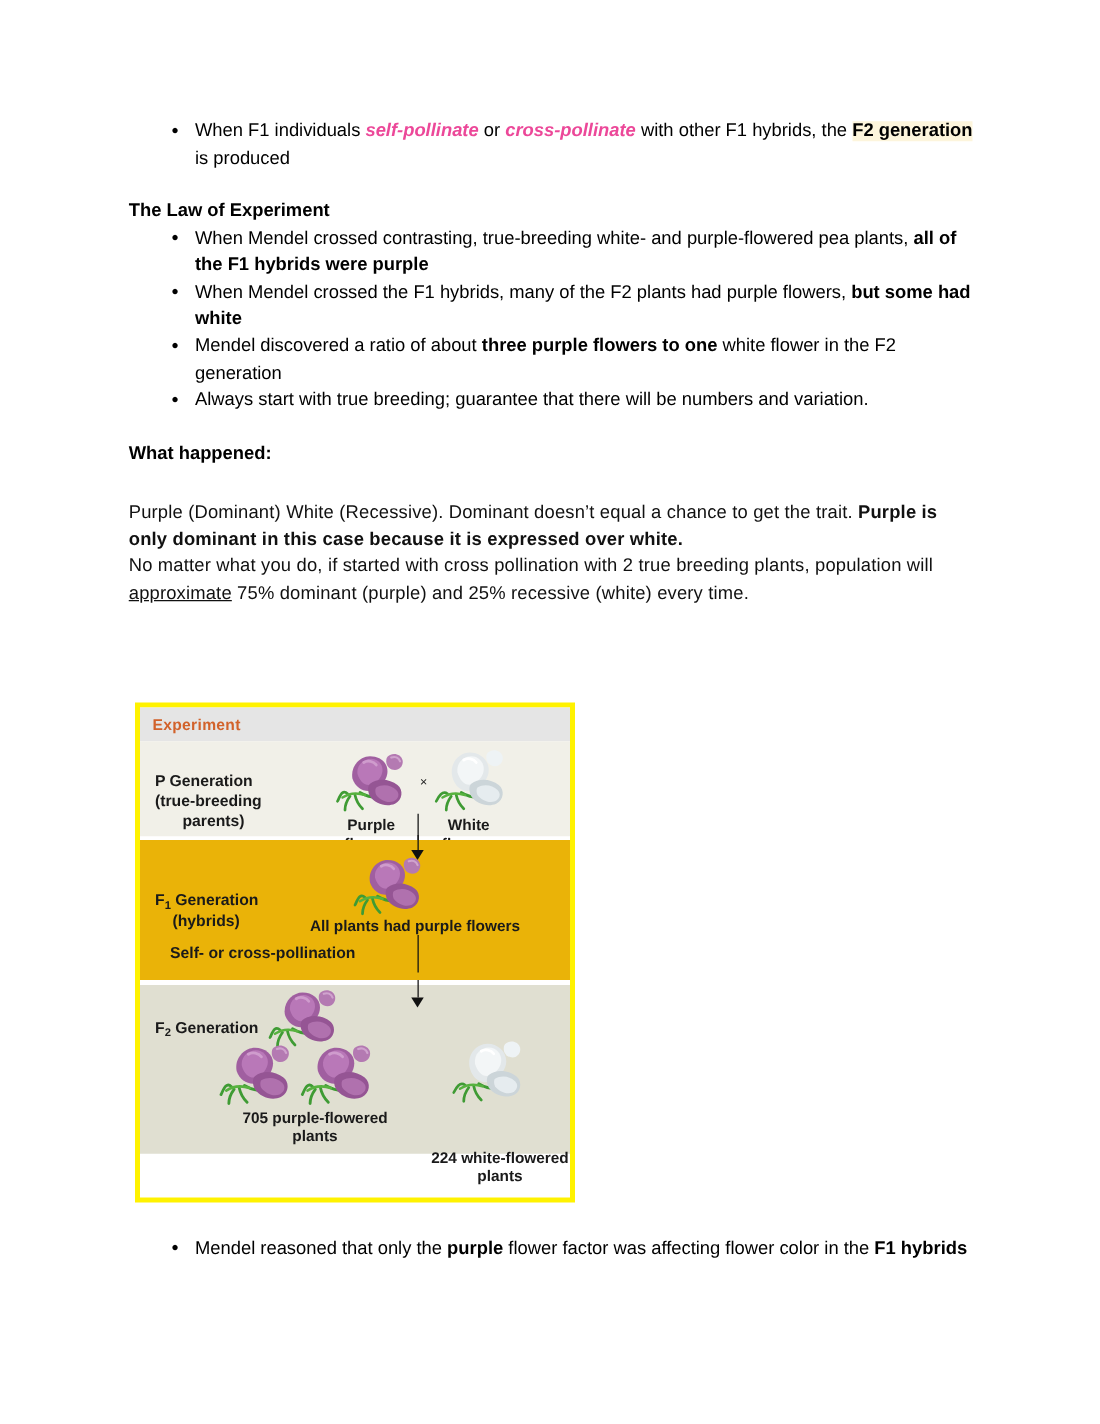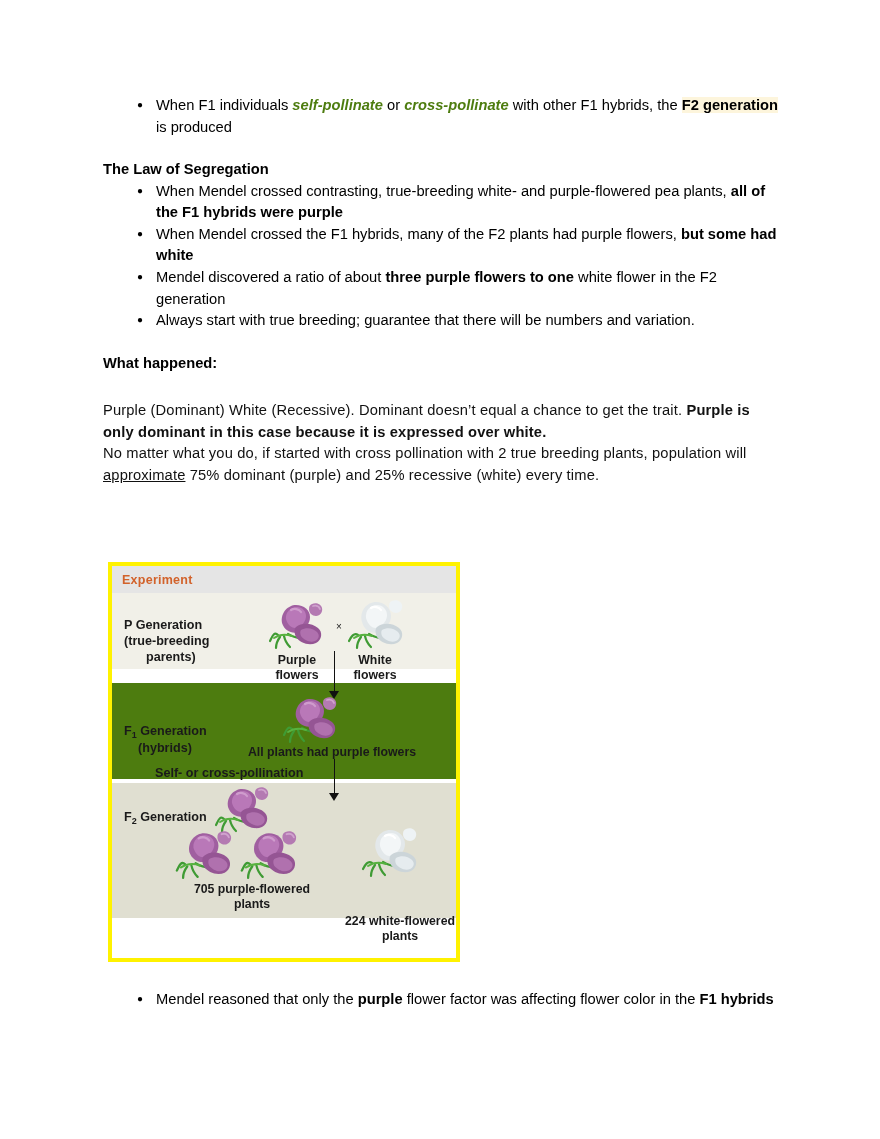--- a/index.html
+++ b/index.html
@@ -88,21 +88,21 @@
     line-height: 23px;
     color: #000;
   }
 
   b, .b { font-weight: bold; }
   .hl {
     background: #fdf5dc;
     font-weight: bold;
   }
   .gold-ital {
-    color: #4d7c0f;
+    color: #ec4899;
     font-style: italic;
     font-weight: bold;
   }
   .uline { text-decoration: underline; }
 
   
   .figure {
     position: absolute;
     left: 108px;
     top: 562px;
@@ -122,23 +122,23 @@
   }
   .panel {
     position: relative;
     box-sizing: border-box;
   }
   .panel-p {
     background: #f1f0e8;
     height: 76px;
   }
   .panel-f1 {
-    background: #4d7c0f;
-    height: 96px;
-    margin-top: 14px;
+    background: #eab308;
+    height: 112px;
+    margin-top: 3px;
   }
   .panel-f2 {
     background: #e0dfd1;
     height: 135px;
     margin-top: 4px;
   }
 
   .gen-label {
     position: absolute;
     font-size: 12.6px;
@@ -199,21 +199,21 @@
     <ul class="lvl1">
       <li>
         <span>
           <span>When F1 individuals </span><span class="gold-ital">self-pollinate</span><span> or </span><span class="gold-ital">cross-pollinate</span><span> with other F1 hybrids, the </span><span class="hl">F2 generation</span><span> is produced</span>
         </span>
       </li>
     </ul>
 
     <div class="spacer-md"></div>
 
-    <div class="heading">The Law of Segregation</div>
+    <div class="heading">The Law of Experiment</div>
 
     <ul class="lvl1">
       <li>
         <span><span>When Mendel crossed contrasting, true-breeding white- and purple-flowered pea plants, </span><span class="b">all of the F1 hybrids were purple</span></span>
       </li>
       <li>
         <span><span>When Mendel crossed the F1 hybrids, many of the F2 plants had purple flowers, </span><span class="b">but some had white</span></span>
       </li>
       <li>
         <span><span>Mendel discovered a ratio of about </span><span class="b">three purple flowers to one</span><span> white flower in the F2 generation</span></span>
@@ -312,21 +312,21 @@
           <path d="M23 9 C26 7 31 8 33 11" stroke="#cf9ccd" stroke-width="2.2" fill="none" stroke-linecap="round"></path>
           <path d="M28 26 C34 21 44 22 50 27 C55 31 54 39 48 42 C41 45 32 42 28 36 C26 32 26 28 28 26 Z" fill="#955594"></path>
           <path d="M33 29 C38 26 45 27 49 31 C52 34 51 38 47 40 C42 42 36 39 33 35 C32 33 32 30 33 29 Z" fill="#b071ae"></path>
           <path d="M44 3 C48 1 53 3 54 7 C55 11 52 15 48 15 C44 15 41 12 41 8 C41 5 42 4 44 3 Z" fill="#b47ab2"></path>
           <path d="M45 5 C48 4 51 5 52 8" stroke="#d0a3ce" stroke-width="1.8" fill="none" stroke-linecap="round"></path>
         </svg>
       </div>
 
       <div class="caption" style="left:100px; top:62px; width:240px; text-align:center;">All plants had purple flowers</div>
 
-      <div class="gen-label" style="left:43px; top:82px;">Self- or cross-pollination</div>
+      <div class="gen-label" style="left:24px; top:82px;">Self- or cross-pollination</div>
 
       <div class="arrow-line" style="left:222px; top:76px; height:30px;"></div>
     </div>
 
     <div class="panel panel-f2">
       <div class="arrow-line" style="left:222px; top:-4px; height:14px;"></div>
       <div class="arrow-head" style="left:217px; top:10px;"></div>
 
       <div class="gen-label" style="left:12px; top:26px;">
         <div><span>F</span><sub>2</sub><span> Generation</span></div>

